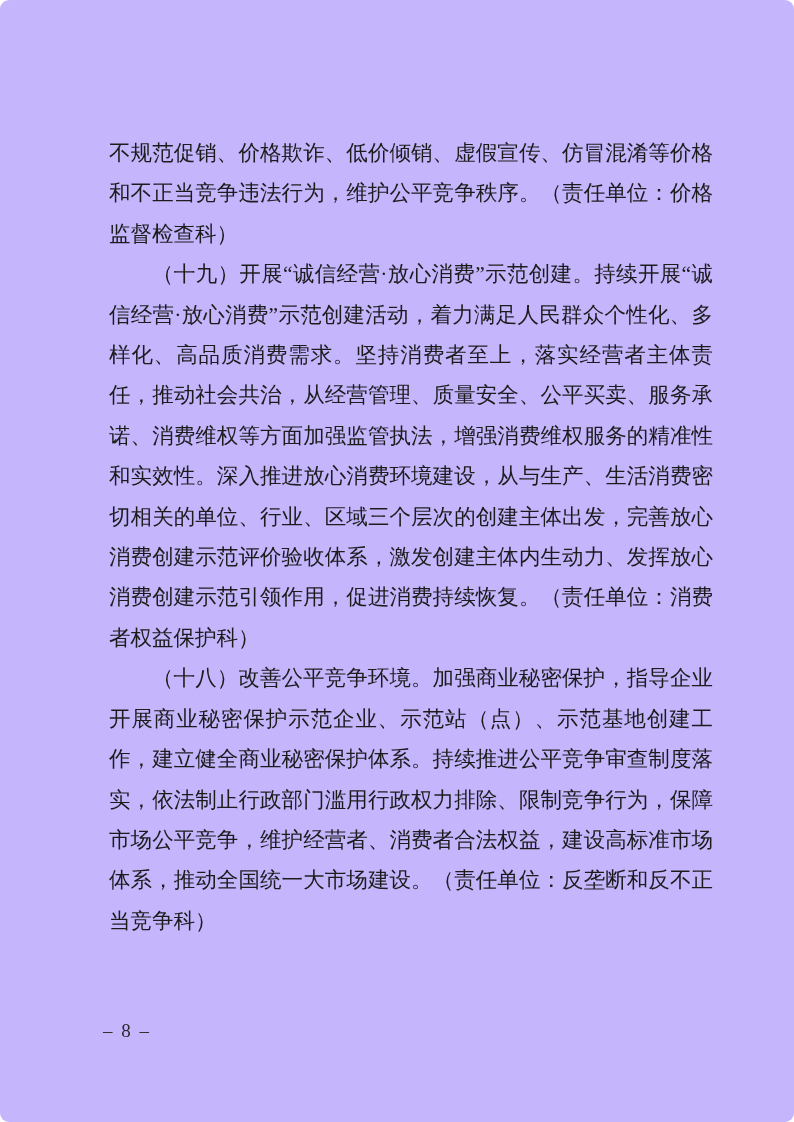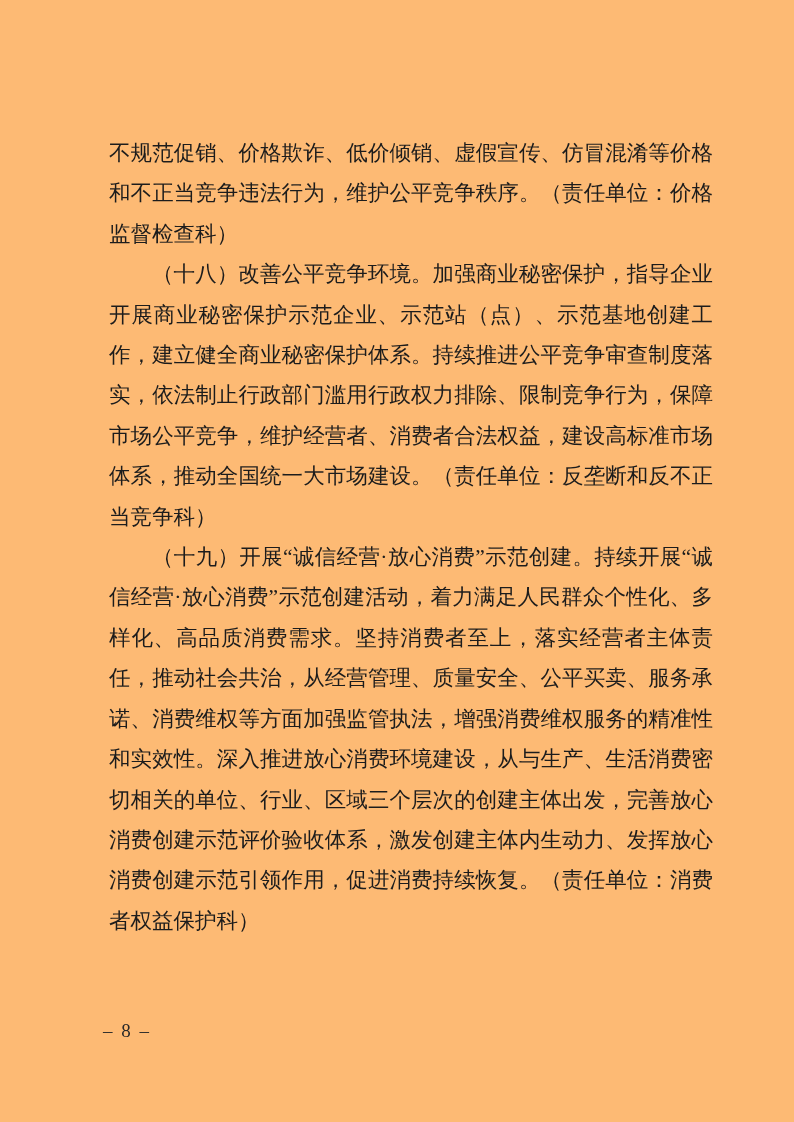--- a/index.html
+++ b/index.html
@@ -4,23 +4,24 @@
 <style>
   html, body {
     margin: 0;
     padding: 0;
     background: #ffffff;
   }
   .page {
     position: relative;
     width: 794px;
     height: 1122px;
-    background: #fdba74;
+    background: #c4b5fd;
     overflow: hidden;
     font-family: "Liberation Serif", "DejaVu Serif", serif;
+    border-radius: 9px;
   }
   .content {
     position: absolute;
     left: 109px;
     top: 133px;
     width: 604px;
     color: #1c1c1c;
     font-size: 21.5px;
     line-height: 40.4px;
     text-align: justify;
@@ -56,22 +57,22 @@
 </style>
 </head>
 <body>
 
 <div class="page">
 
   <div class="content">
 
     <p class="no-indent">不规范促销、价格欺诈、低价倾销、虚假宣传、仿冒混淆等价格和不正当竞争违法行为，维护公平竞争秩序。（责任单位：价格监督检查科）</p>
 
+    <p><span class="lead">（十九）开展“诚信经营·放心消费”示范创建。</span><span>持续开展“诚信经营·放心消费”示范创建活动，着力满足人民群众个性化、多样化、高品质消费需求。坚持消费者至上，落实经营者主体责任，推动社会共治，从经营管理、质量安全、公平买卖、服务承诺、消费维权等方面加强监管执法，增强消费维权服务的精准性和实效性。深入推进放心消费环境建设，从与生产、生活消费密切相关的单位、行业、区域三个层次的创建主体出发，完善放心消费创建示范评价验收体系，激发创建主体内生动力、发挥放心消费创建示范引领作用，促进消费持续恢复。（责任单位：消费者权益保护科）</span></p>
+
     <p><span class="lead">（十八）改善公平竞争环境。</span><span>加强商业秘密保护，指导企业开展商业秘密保护示范企业、示范站（点）、示范基地创建工作，建立健全商业秘密保护体系。持续推进公平竞争审查制度落实，依法制止行政部门滥用行政权力排除、限制竞争行为，保障市场公平竞争，维护经营者、消费者合法权益，建设高标准市场体系，推动全国统一大市场建设。（责任单位：反垄断和反不正当竞争科）</span></p>
-
-    <p><span class="lead">（十九）开展“诚信经营·放心消费”示范创建。</span><span>持续开展“诚信经营·放心消费”示范创建活动，着力满足人民群众个性化、多样化、高品质消费需求。坚持消费者至上，落实经营者主体责任，推动社会共治，从经营管理、质量安全、公平买卖、服务承诺、消费维权等方面加强监管执法，增强消费维权服务的精准性和实效性。深入推进放心消费环境建设，从与生产、生活消费密切相关的单位、行业、区域三个层次的创建主体出发，完善放心消费创建示范评价验收体系，激发创建主体内生动力、发挥放心消费创建示范引领作用，促进消费持续恢复。（责任单位：消费者权益保护科）</span></p>
 
 
   </div>
 
   <div class="footer-pagenum">– 8 –</div>
 
 </div>
 
 </body></html>

